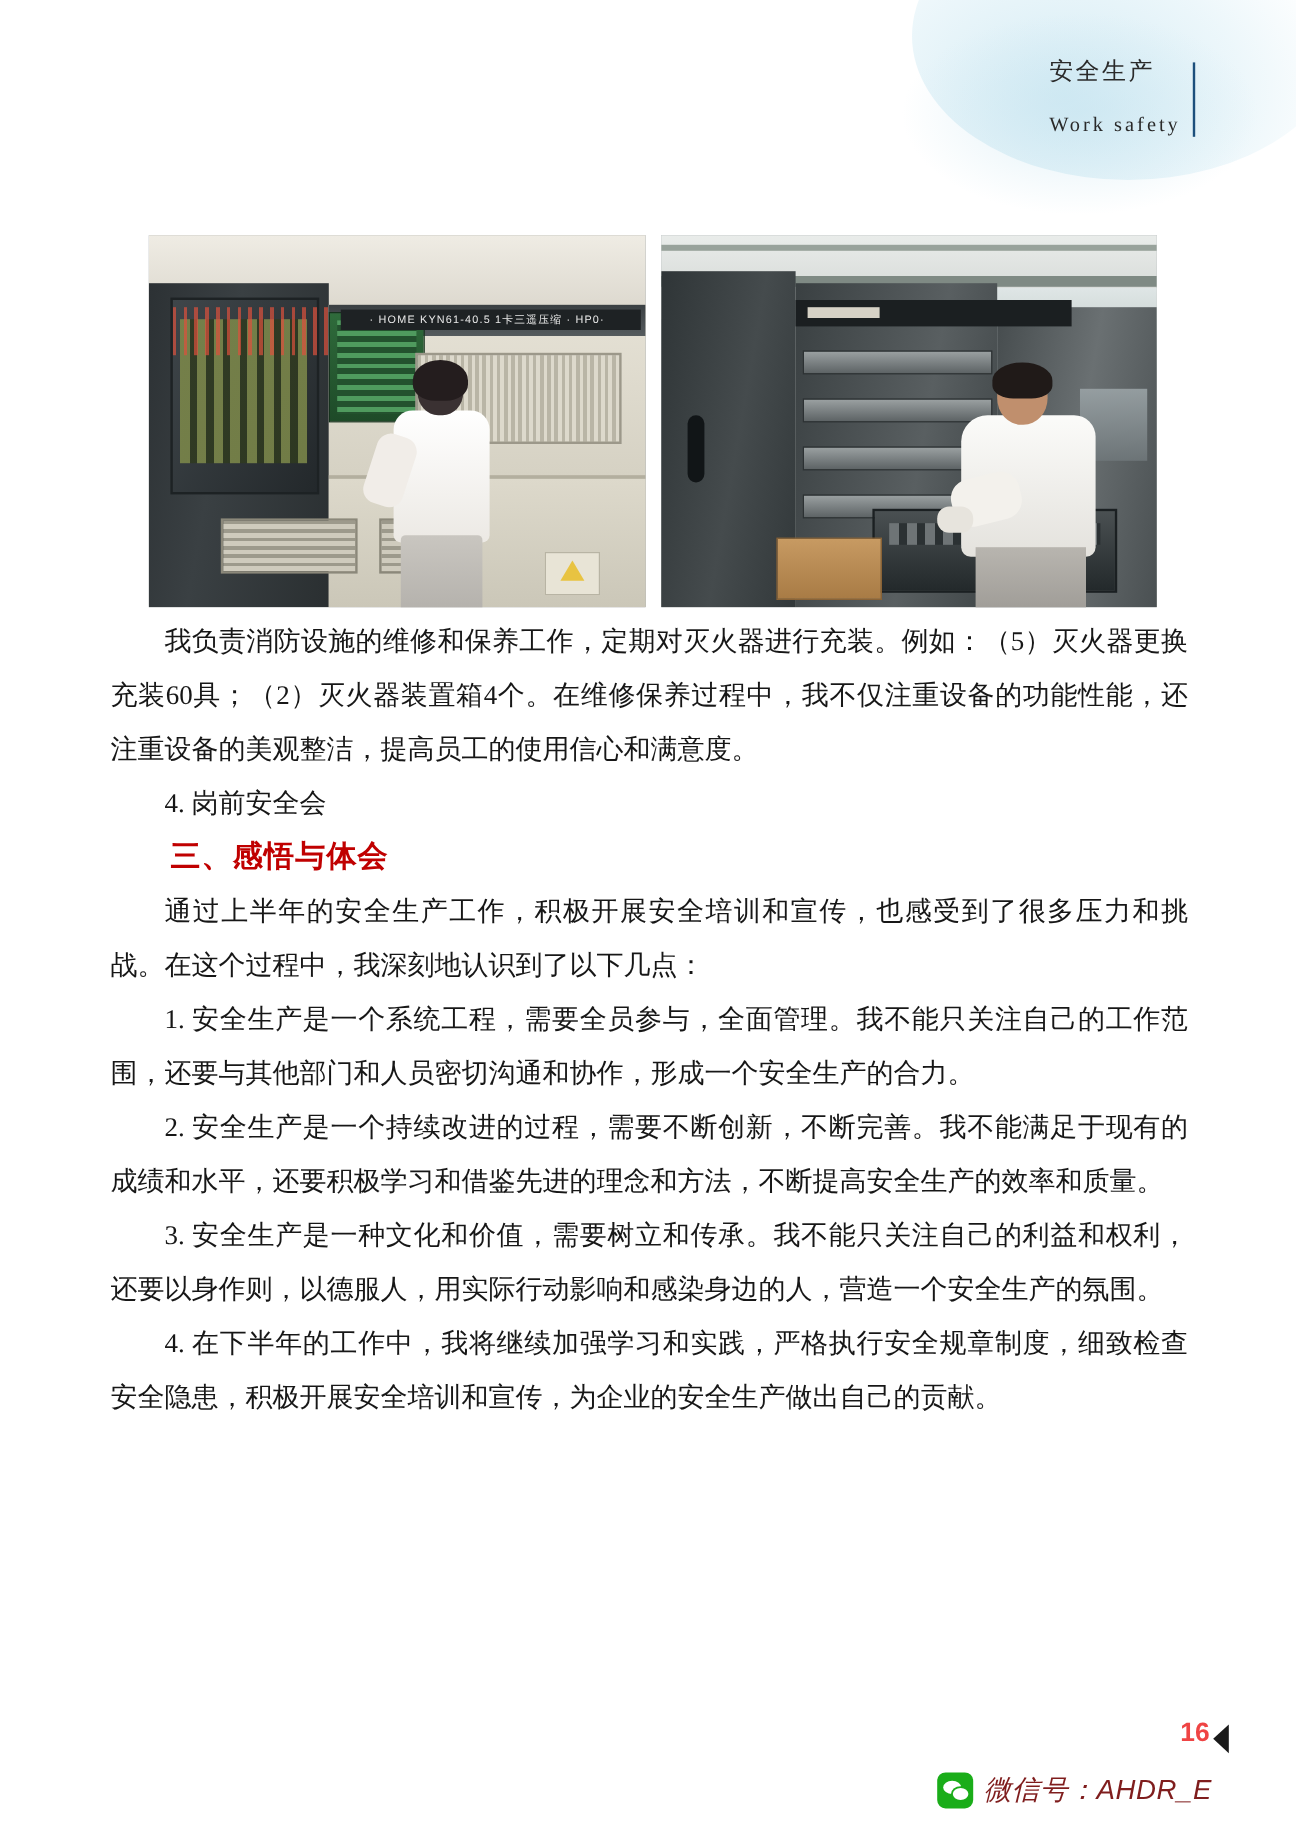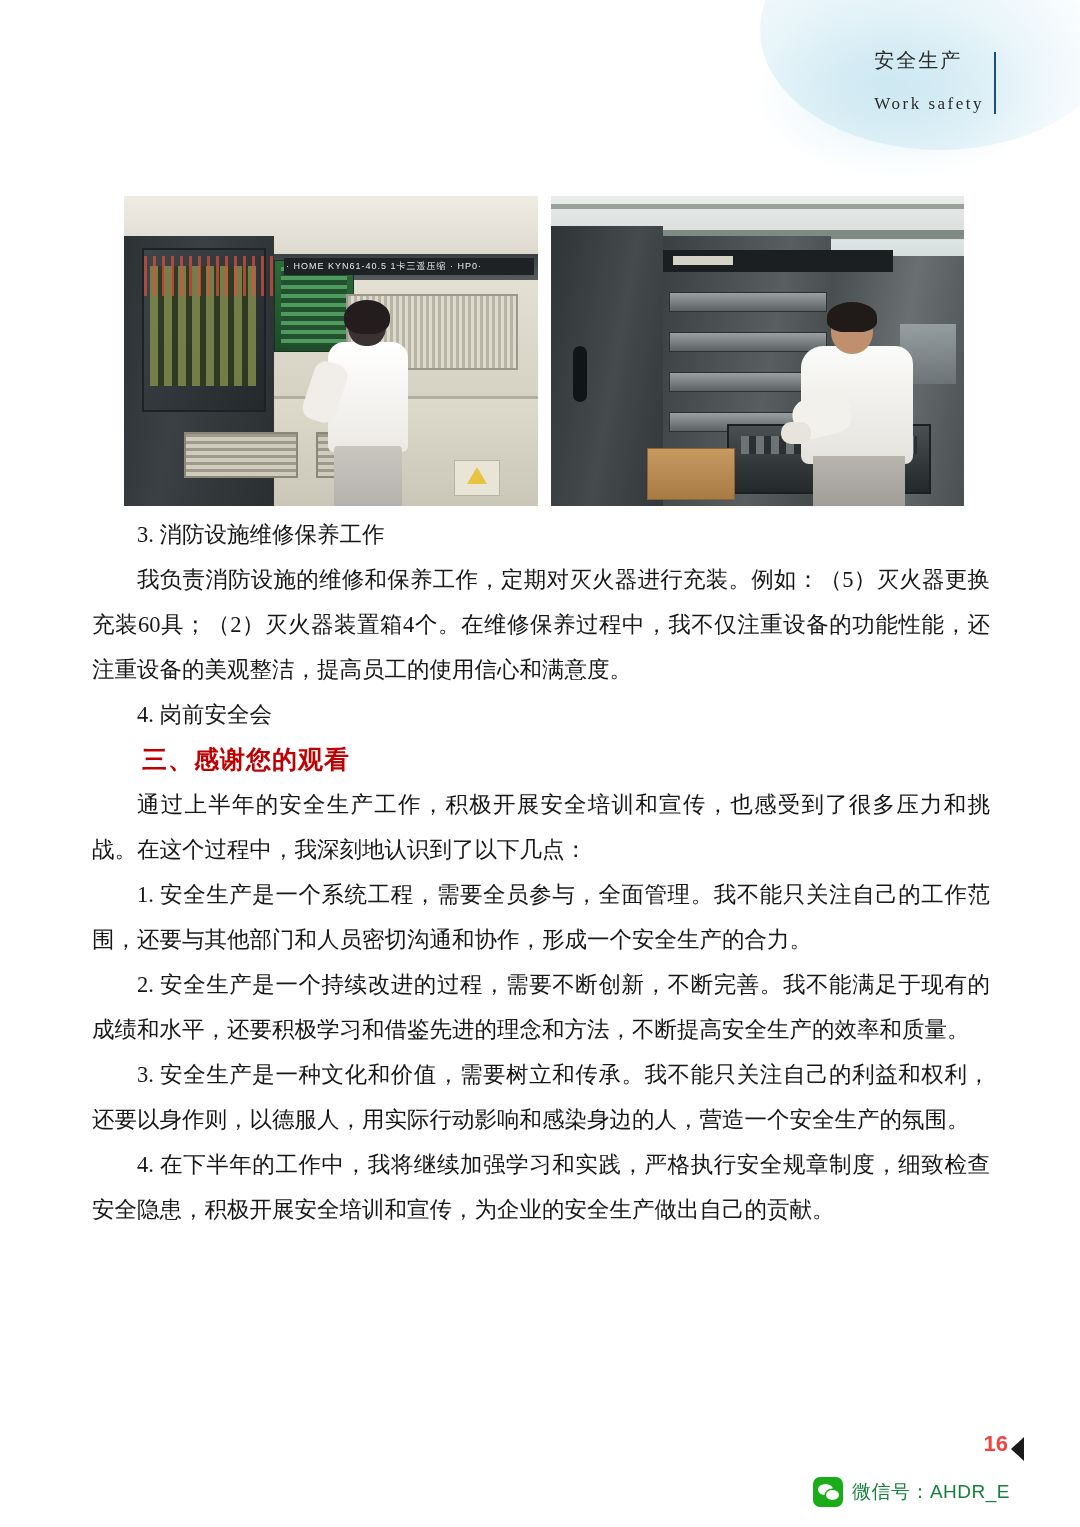--- a/index.html
+++ b/index.html
@@ -128,21 +128,21 @@
     background: linear-gradient(180deg, #3b4043, #555b5e);
   }
   .p1-label-strip {
     position: absolute; top: 62px; left: 160px; width: 250px; height: 17px;
     background: #1e2224;
     color: #e8e8e8;
     font-size: 9px;
     font-family: "Liberation Sans", sans-serif;
     letter-spacing: 1px;
     line-height: 17px;
-    padding-left: 2px;
+    padding-left: 24px;
     box-sizing: border-box;
     white-space: nowrap;
     overflow: hidden;
   }
   .p1-mesh {
     position: absolute; top: 98px; left: 222px; width: 168px; height: 72px;
     background:
       repeating-linear-gradient(90deg, #b9b5a6 0 3px, #ddd9cc 3px 6px),
       repeating-linear-gradient(0deg, #b9b5a6 0 3px, #ddd9cc 3px 6px);
     border: 2px solid #9c988a;
@@ -371,23 +371,24 @@
   }
   .wechat-icon:after {
     content: "";
     position: absolute; top: 13px; left: 13px;
     width: 13px; height: 10px;
     border-radius: 50%;
     background: #fff;
     box-shadow: 0 0 0 1.5px #1aad19;
   }
   .footer-text {
-    font-size: 19px;
-    color: #15803d;
+    font-size: 23px;
+    color: #7f1d1d;
     letter-spacing: .5px;
+    font-style: italic;
   }
 </style>
 </head>
 <body>
 
 <div class="page">
 
   <div class="header-blob"></div>
   <div class="header-blob2"></div>
   <div class="header-rule"></div>
@@ -448,24 +449,23 @@
         <div class="p2-hair"></div>
         <div class="p2-arm"></div>
         <div class="p2-glove"></div>
         <div class="p2-pants"></div>
       </div>
     </div>
 
   </div>
 
   <div class="body-text">
-    <p>3. 消防设施维修保养工作</p>
     <p>我负责消防设施的维修和保养工作，定期对灭火器进行充装。例如：（5）灭火器更换充装60具；（2）灭火器装置箱4个。在维修保养过程中，我不仅注重设备的功能性能，还注重设备的美观整洁，提高员工的使用信心和满意度。</p>
     <p>4. 岗前安全会</p>
-    <p class="section-title">三、感谢您的观看</p>
+    <p class="section-title">三、感悟与体会</p>
     <p>通过上半年的安全生产工作，积极开展安全培训和宣传，也感受到了很多压力和挑战。在这个过程中，我深刻地认识到了以下几点：</p>
     <p>1. 安全生产是一个系统工程，需要全员参与，全面管理。我不能只关注自己的工作范围，还要与其他部门和人员密切沟通和协作，形成一个安全生产的合力。</p>
     <p>2. 安全生产是一个持续改进的过程，需要不断创新，不断完善。我不能满足于现有的成绩和水平，还要积极学习和借鉴先进的理念和方法，不断提高安全生产的效率和质量。</p>
     <p>3. 安全生产是一种文化和价值，需要树立和传承。我不能只关注自己的利益和权利，还要以身作则，以德服人，用实际行动影响和感染身边的人，营造一个安全生产的氛围。</p>
     <p>4. 在下半年的工作中，我将继续加强学习和实践，严格执行安全规章制度，细致检查安全隐患，积极开展安全培训和宣传，为企业的安全生产做出自己的贡献。</p>
   </div>
 
   <div class="page-number">16</div>
   <div class="page-number-mark"></div>
   <div class="footer-wechat">

